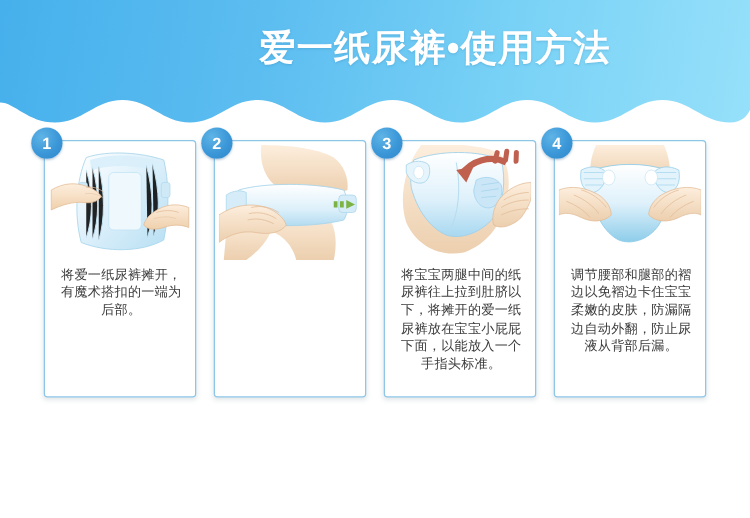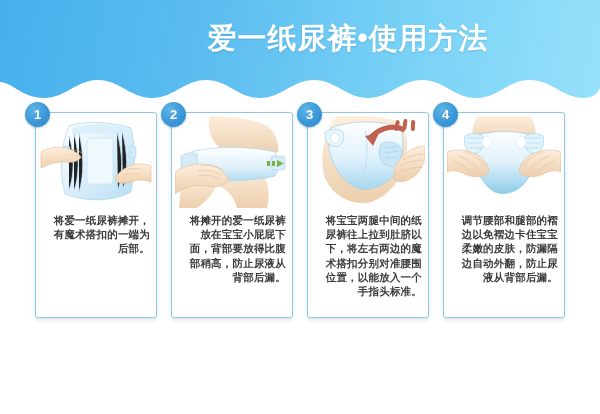--- a/index.html
+++ b/index.html
@@ -51,22 +51,22 @@
     z-index:5;
   }
   .illus{
     position:absolute;left:3px;top:3px;width:114px;height:92px;overflow:hidden;
     background:#ffffff;
   }
   .illus svg{display:block;width:114px;height:92px;}
   .card-text{
     position:absolute;left:8px;top:100px;width:106px;
     font-size:10.5px;line-height:14.2px;color:#3b3b3b;
-    letter-spacing:0.2px;text-align:right;
-    white-space:pre-wrap;word-break:break-all;font-weight:bold;
+    letter-spacing:0.2px;text-align:center;
+    white-space:pre-wrap;word-break:break-all;
   }
 </style>
 </head>
 <body>
 
 <div class="page">
 
   <div class="header">
     <div class="header-bg"></div>
 
@@ -180,21 +180,20 @@
 
           <path d="M0,56 C12,48 26,46 38,50 C46,53 52,58 54,64 C50,70 40,72 30,70
                    C18,68 8,72 0,78 Z" fill="url(#sk2)" stroke="#e2bb95" stroke-width="0.6"></path>
           <g stroke="#e2bb95" stroke-width="0.6" fill="none">
             <path d="M26,50 C34,48 42,50 48,54"></path>
             <path d="M24,55 C32,53 40,55 46,59"></path>
             <path d="M23,60 C31,58 38,60 44,63"></path>
           </g>
         </svg>
       </div>
-      <div class="card-text">将摊开的爱一纸尿裤放在宝宝小屁屁下面，背部要放得比腹部稍高，防止尿液从背部后漏。</div>
     </div>
 
     <div class="card">
       <div class="badge">3</div>
       <div class="illus">
         <svg viewBox="0 0 114 92">
           <defs>
             <linearGradient id="sk3" x1="0" y1="0" x2="0" y2="1">
               <stop offset="0%" stop-color="#fdeedd"></stop>
               <stop offset="100%" stop-color="#eccfae"></stop>
@@ -237,21 +236,21 @@
 
           <path d="M114,30 C104,30 94,36 88,44 C84,50 82,58 84,64 C90,68 100,64 106,58
                    C110,52 114,46 114,40 Z" fill="url(#sk3)" stroke="#e2bb95" stroke-width="0.6"></path>
           <g stroke="#e2bb95" stroke-width="0.6" fill="none">
             <path d="M92,44 C98,40 106,38 112,38"></path>
             <path d="M90,50 C96,46 104,44 112,44"></path>
             <path d="M90,56 C96,53 104,51 112,51"></path>
           </g>
         </svg>
       </div>
-      <div class="card-text">将宝宝两腿中间的纸尿裤往上拉到肚脐以下，将左右两边的魔术搭扣分别对准腰围位置，以能放入一个手指头标准。</div>
+      <div class="card-text">将宝宝两腿中间的纸尿裤往上拉到肚脐以下，将摊开的爱一纸尿裤放在宝宝小屁屁下面，以能放入一个手指头标准。</div>
     </div>
 
     <div class="card">
       <div class="badge">4</div>
       <div class="illus">
         <svg viewBox="0 0 114 92">
           <defs>
             <linearGradient id="sk4" x1="0" y1="0" x2="0" y2="1">
               <stop offset="0%" stop-color="#fdeedd"></stop>
               <stop offset="100%" stop-color="#eccfae"></stop>

